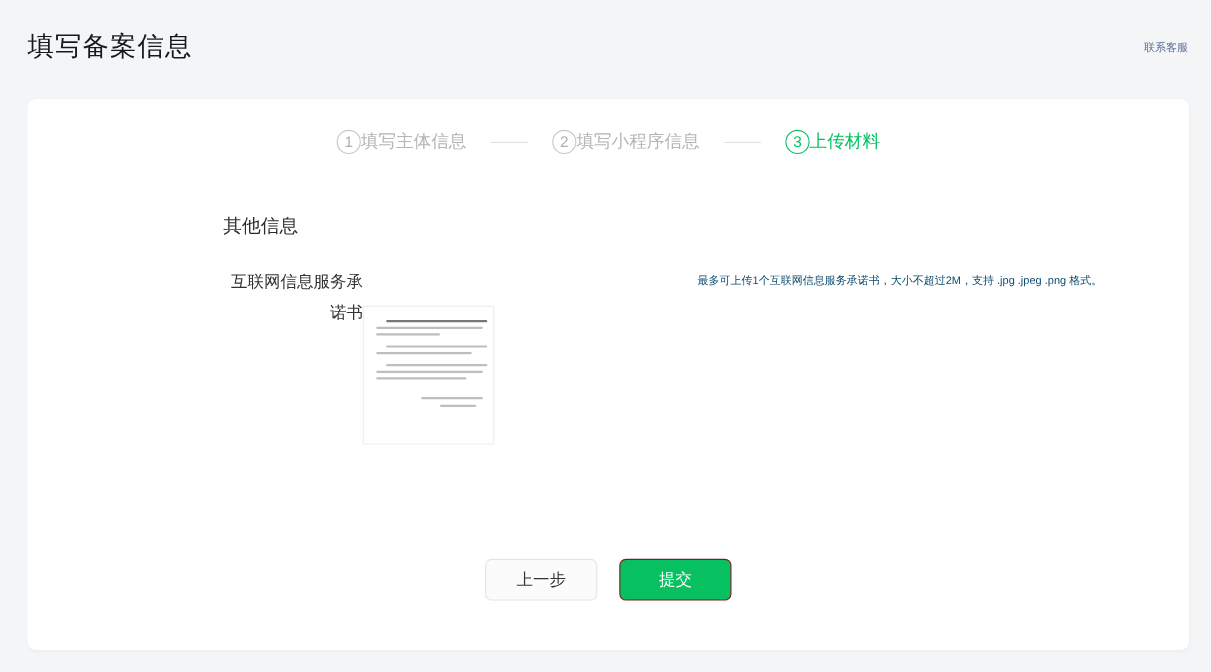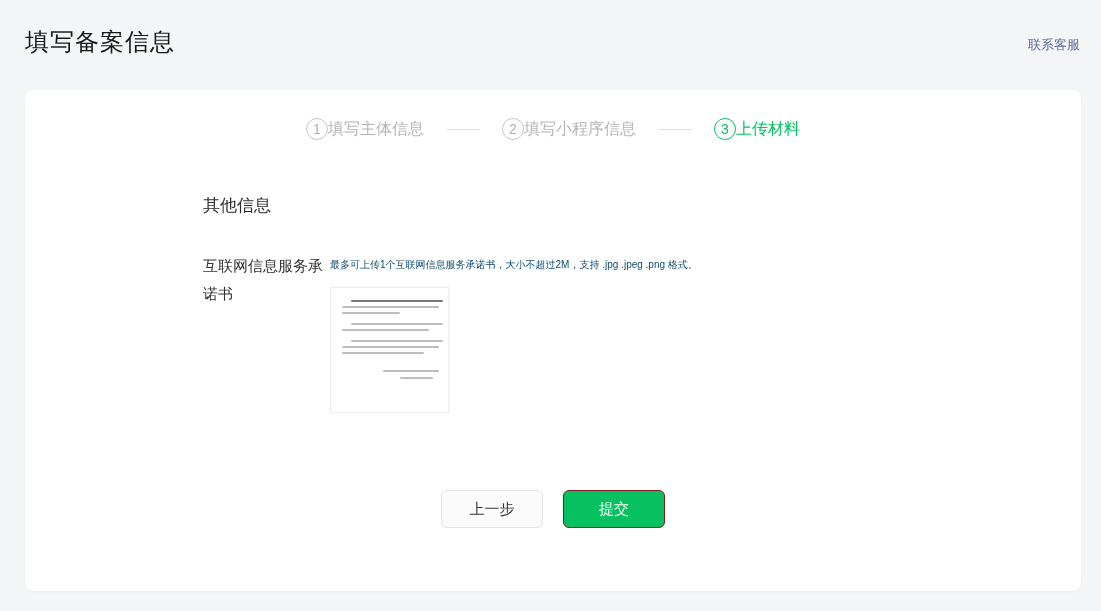--- a/index.html
+++ b/index.html
@@ -18,21 +18,21 @@
     position: absolute;
     left: 25px; top: 26px;
     font-size: 24px;
     font-weight: 400;
     color: #17181a;
     letter-spacing: 1px;
   }
   .contact-link {
     position: absolute;
     right: 21px; top: 36px;
-    font-size: 13px;
+    font-size: 10px;
     color: #576b95;
     cursor: pointer;
     text-decoration: none;
     margin-left: 23px;
   }
   
   .card {
     position: absolute;
     left: 25px; top: 90px;
     width: 1056px; height: 501px;
@@ -84,21 +84,22 @@
   .form-area {
     margin-left: 178px;
     margin-top: 54px;
   }
   .section-title {
     font-size: 17px;
     color: #2c2c2c;
   }
   .field-row {
     display: flex;
-    margin-top: 35px;
+    margin-top: 26px;
+    text-align: right;
   }
   .field-label {
     width: 127px;
     font-size: 15px;
     line-height: 28px;
     color: #333333;
     flex: none;
   }
   .field-content {
     flex: 1;
@@ -139,21 +140,21 @@
     margin-top: 16px;
     display: flex; flex-direction: column; align-items: flex-end;
   }
   .doc-sign .doc-line { margin-bottom: 5px; }
   .sig1 { width: 58%; }
   .sig2 { width: 34%; margin-right: 6px; }
   
   .actions {
     position: absolute;
     left: 0; right: 0;
-    top: 400px;
+    top: 418px;
     display: flex;
     justify-content: center;
     gap: 20px;
   }
   .btn {
     min-width: 102px;
     height: 38px;
     padding: 0 24px;
     border-radius: 6px;
     font-size: 15px;

